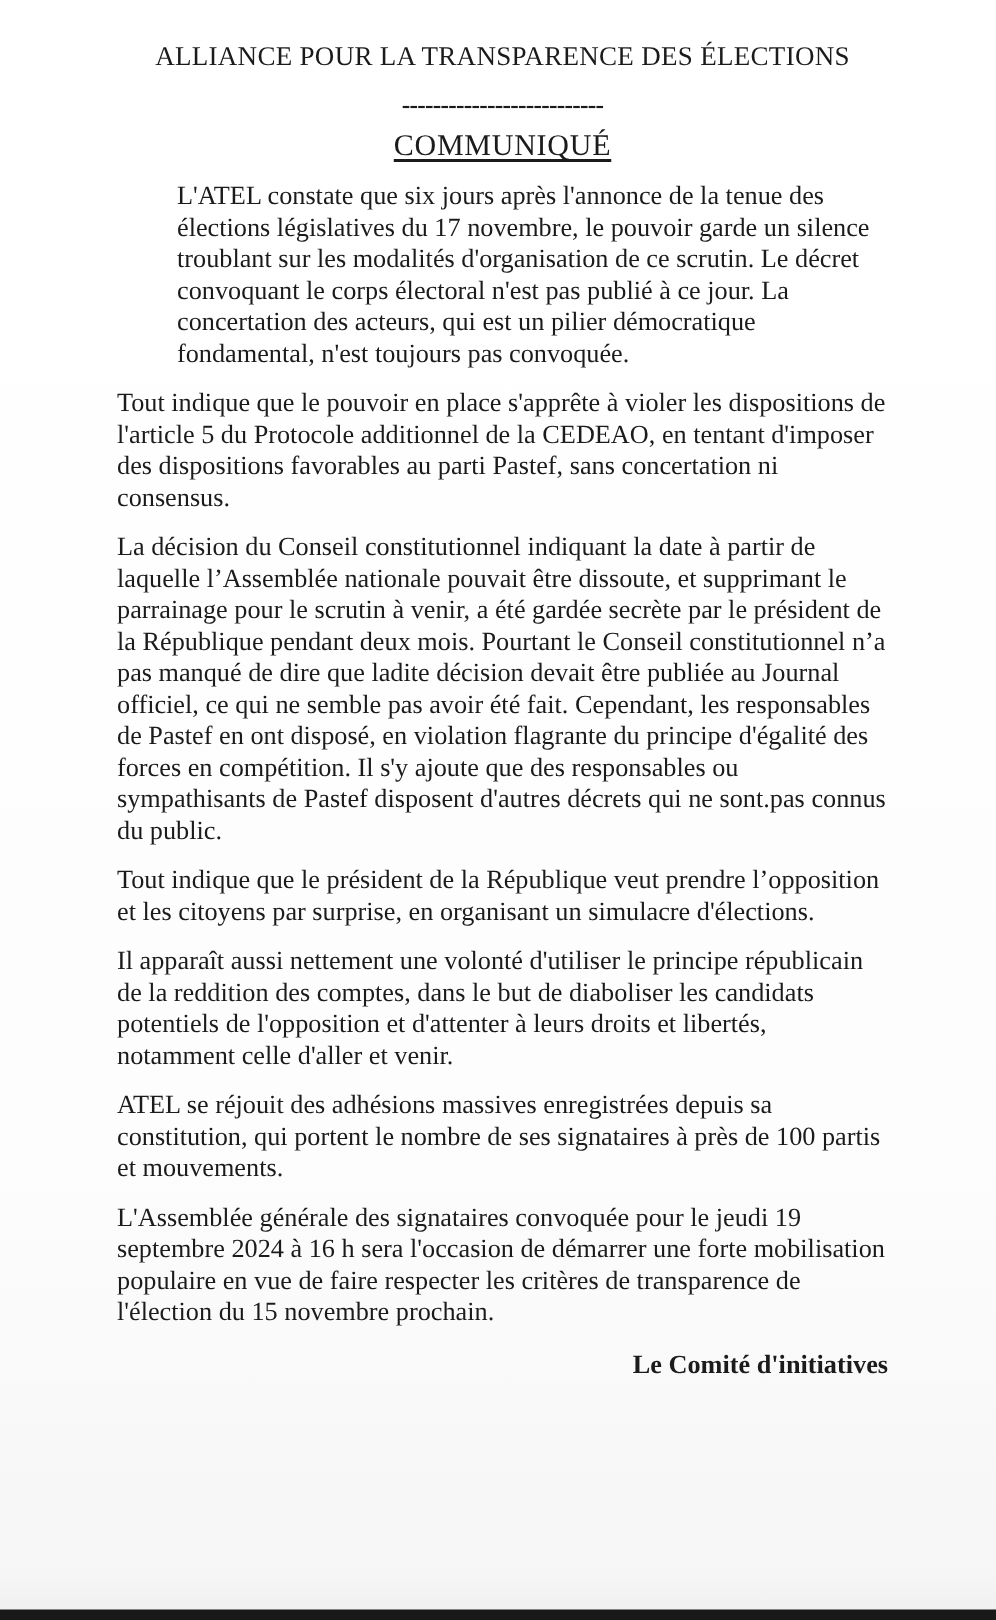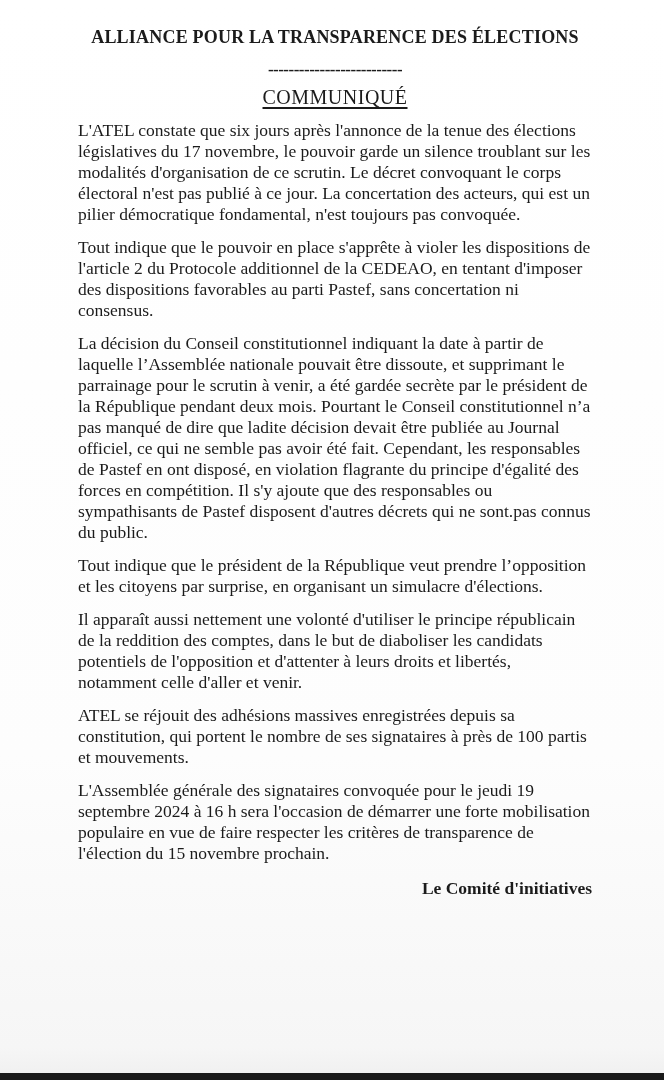--- a/index.html
+++ b/index.html
@@ -14,21 +14,21 @@
     margin: 0 auto;
     background: linear-gradient(180deg, #ffffff 0%, #fdfdfd 70%, #f6f6f6 97%, #efefef 100%);
     overflow: hidden;
     font-family: "Liberation Serif", "DejaVu Serif", serif;
     color: #1b1b1b;
     box-sizing: border-box;
     padding: 26px 72px 0 78px;
   }
   .doc-title {
     text-align: center;
-    font-weight: bold;
+    font-weight: normal;
     font-size: 18px;
     line-height: 22px;
     letter-spacing: 0.2px;
     margin: 0 -10px;
   }
   .divider {
     text-align: center;
     font-weight: bold;
     font-size: 17px;
     line-height: 16px;
@@ -52,20 +52,21 @@
     margin-top: 6px;
   }
   .body-text p {
     font-size: 17.5px;
     line-height: 21px;
     margin: 12px 0 0 0;
     text-align: left;
   }
   .body-text p:first-child {
     margin-top: 10px;
+    margin-left: 40px;
   }
   .dateline, .signature {
     font-weight: bold;
     font-size: 17.5px;
     line-height: 21px;
     margin: 13px 0 0 0;
   }
   .signature {
     margin-top: 14px;
     text-align: right;
@@ -86,21 +87,21 @@
 
   <div class="doc-title">ALLIANCE POUR LA TRANSPARENCE DES ÉLECTIONS</div>
 
   <div class="divider">--------------------------</div>
 
 
   <div class="doc-type">COMMUNIQUÉ</div>
 
   <div class="body-text">
     <p>L'ATEL constate que six jours après l'annonce de la tenue des élections législatives du 17 novembre, le pouvoir garde un silence troublant sur les modalités d'organisation de ce scrutin. Le décret convoquant le corps électoral n'est pas publié à ce jour. La concertation des acteurs, qui est un pilier démocratique fondamental, n'est toujours pas convoquée.</p>
-    <p>Tout indique que le pouvoir en place s'apprête à  violer les dispositions de l'article 2 du Protocole additionnel de la CEDEAO, en tentant d'imposer des dispositions favorables au parti Pastef, sans concertation ni consensus.</p>
+    <p>Tout indique que le pouvoir en place s'apprête à  violer les dispositions de l'article 5 du Protocole additionnel de la CEDEAO, en tentant d'imposer des dispositions favorables au parti Pastef, sans concertation ni consensus.</p>
     <p>La décision du Conseil constitutionnel indiquant la date à partir de laquelle l’Assemblée nationale pouvait être dissoute, et supprimant le parrainage pour le scrutin à venir, a été gardée secrète par le président de la République pendant deux mois. Pourtant le Conseil constitutionnel n’a pas manqué de dire que ladite décision devait être publiée au Journal officiel, ce qui ne semble pas avoir été fait. Cependant, les responsables de Pastef en ont disposé, en violation flagrante du principe d'égalité des forces en compétition. Il s'y ajoute que des responsables ou sympathisants de Pastef disposent d'autres décrets qui ne sont.pas connus du public.</p>
     <p>Tout indique que le président de la République veut prendre l’opposition et les citoyens par surprise, en organisant un simulacre d'élections.</p>
     <p>Il apparaît aussi nettement une volonté d'utiliser le principe républicain de la reddition des comptes, dans le but de diaboliser les candidats potentiels de l'opposition et d'attenter à leurs droits et libertés, notamment celle d'aller et venir.</p>
     <p>ATEL se réjouit des adhésions massives enregistrées depuis sa constitution, qui portent le nombre de ses signataires à près de 100 partis et mouvements.</p>
     <p>L'Assemblée générale des signataires convoquée pour le jeudi 19 septembre 2024 à 16 h sera l'occasion de démarrer une forte mobilisation populaire en vue de faire respecter les critères de transparence de l'élection du 15 novembre prochain.</p>
   </div>
 
 
   <div class="signature">Le Comité d'initiatives</div>
 

